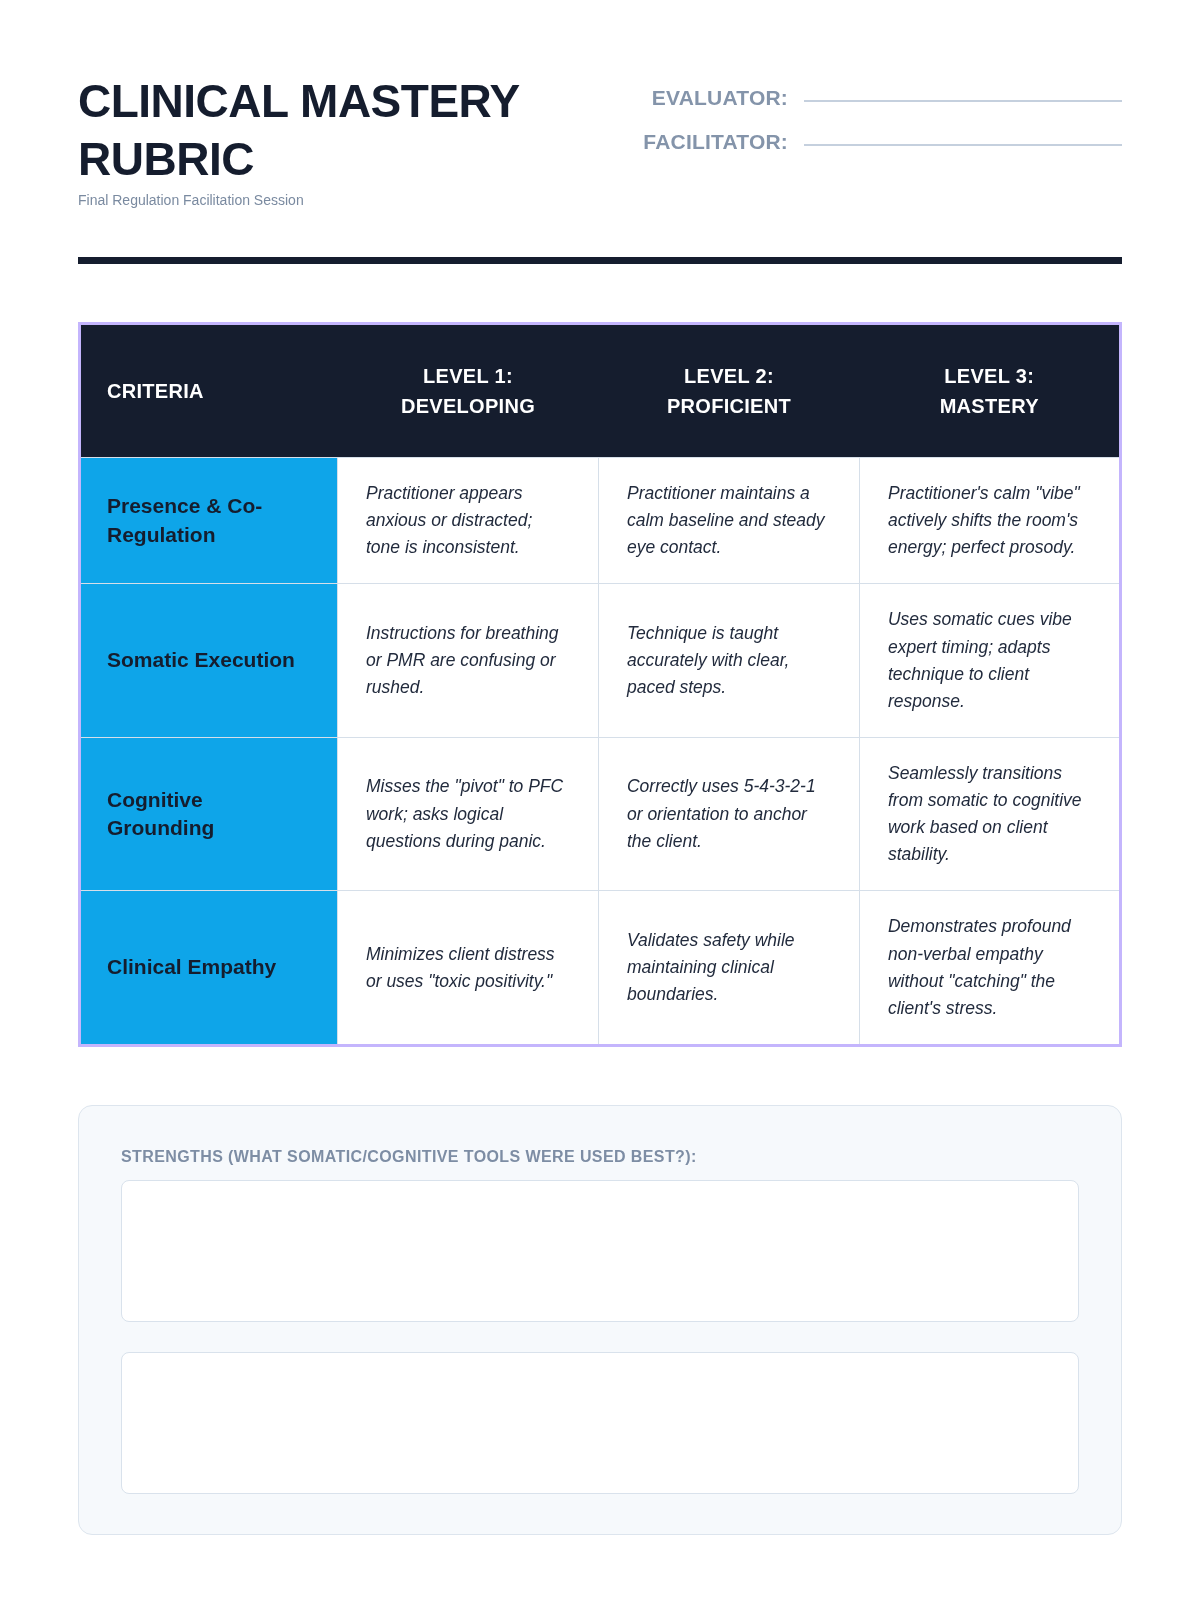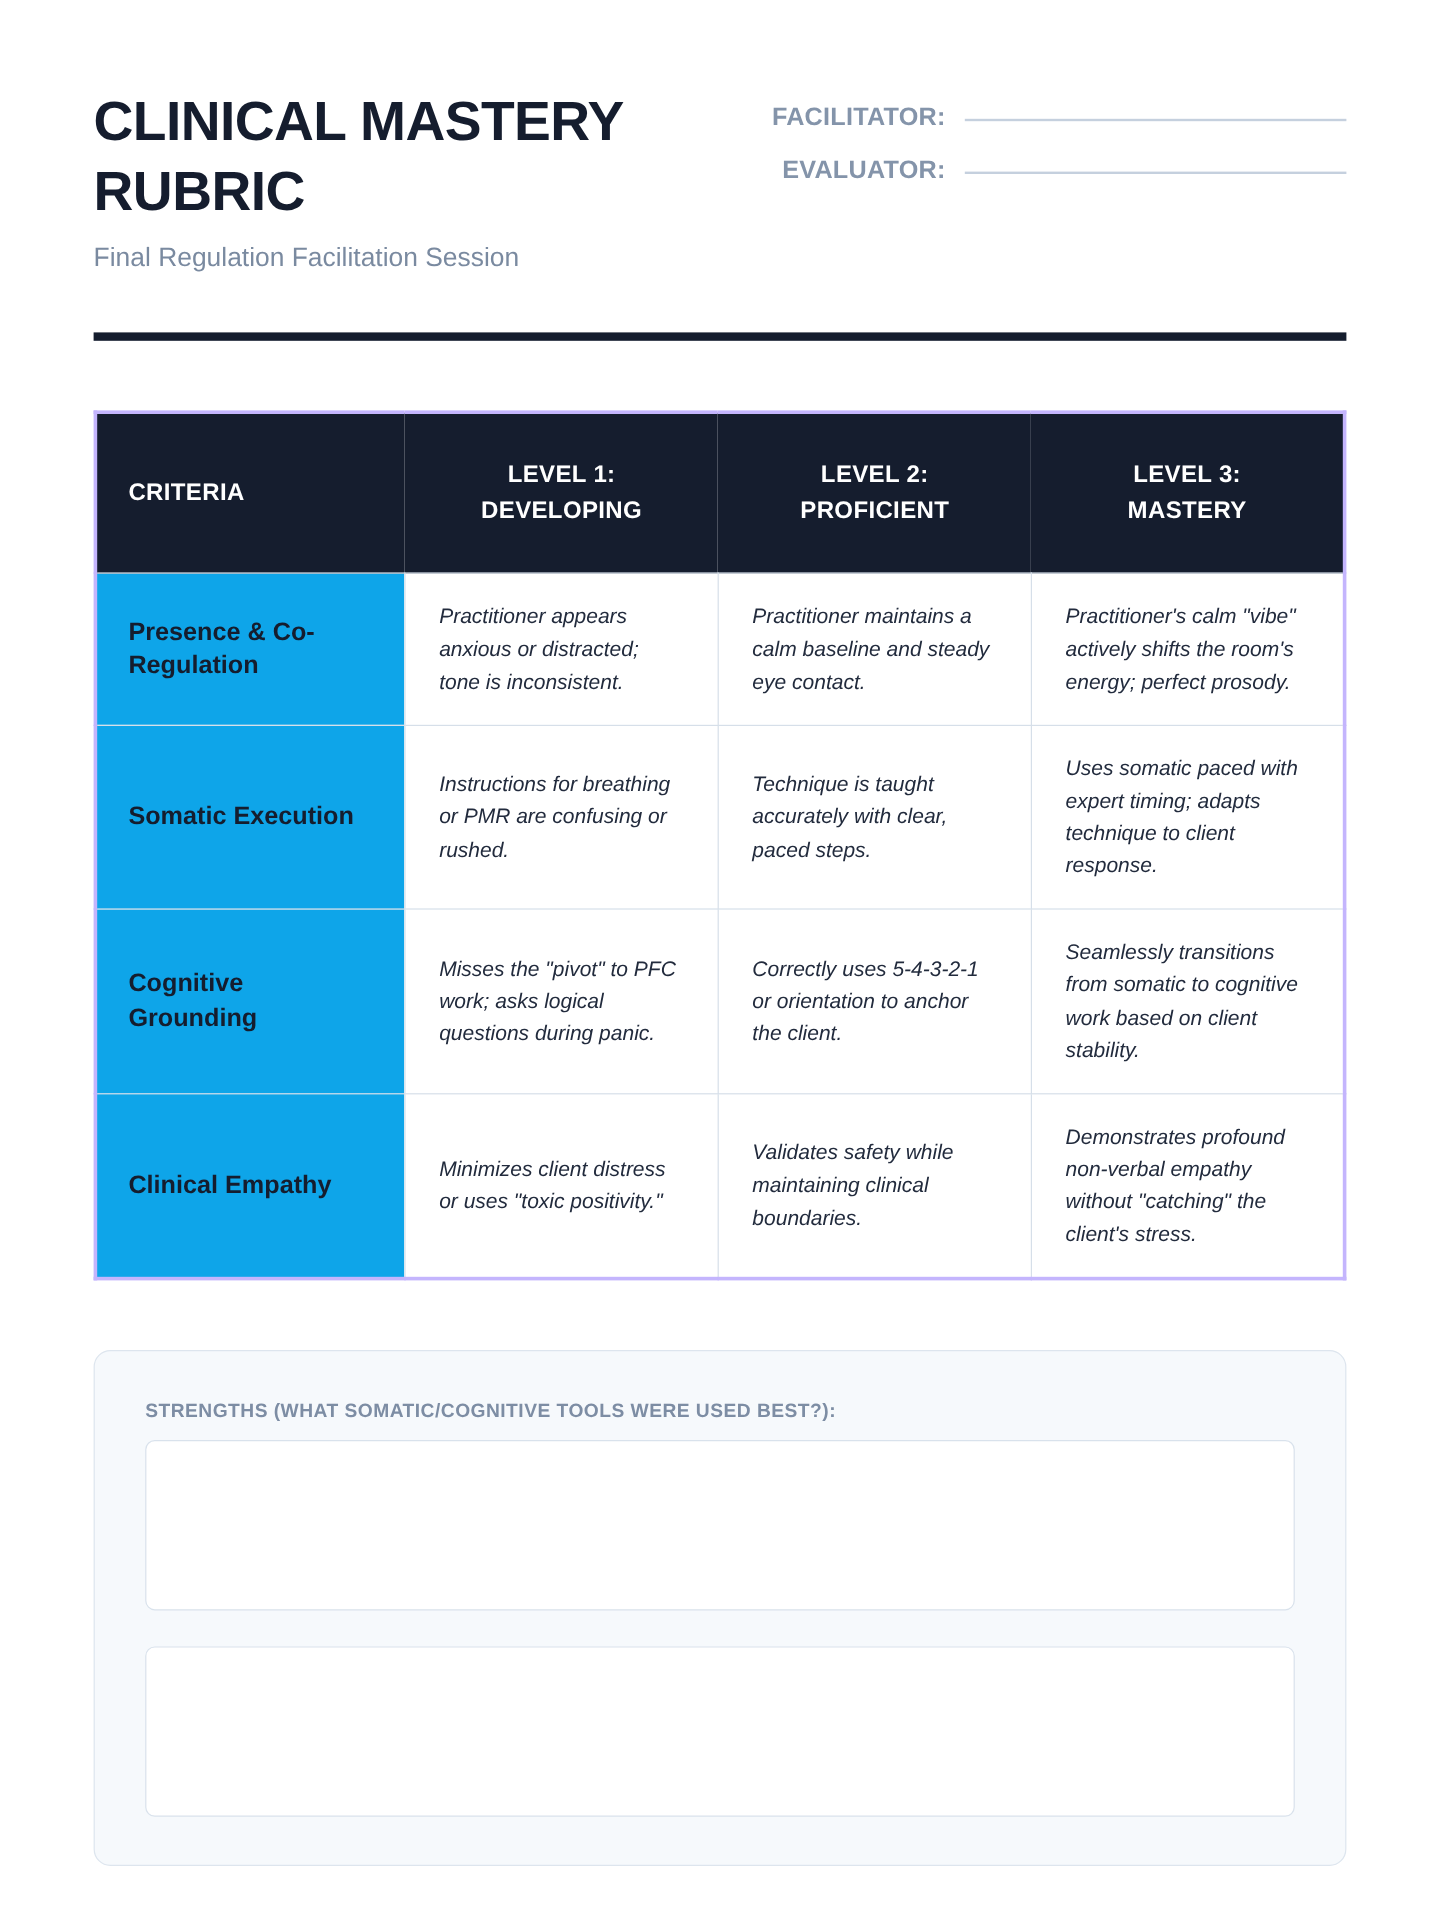--- a/index.html
+++ b/index.html
@@ -37,25 +37,25 @@
   .doc-title {
     font-size: 46px;
     line-height: 1.27;
     font-weight: 700;
     letter-spacing: -0.5px;
     color: #151d2e;
     margin: 0;
     text-transform: uppercase;
   }
   .doc-subtitle {
-    font-size: 22px;
+    font-size: 14px;
     line-height: 1.3;
     font-weight: 400;
     color: #7a8aa0;
-    margin: 12px 0 0 0;
+    margin: 2px 0 0 0;
   }
 
   .header-right {
     flex: 1 1 auto;
     padding-top: 14px;
     padding-left: 18px;
   }
   .meta-row {
     display: flex;
     align-items: baseline;
@@ -177,25 +177,25 @@
 <div class="page">
 
   <div class="header">
     <div class="header-left">
       <h1 class="doc-title">CLINICAL MASTERY RUBRIC</h1>
       <div class="doc-subtitle">Final Regulation Facilitation Session</div>
     </div>
 
     <div class="header-right">
       <div class="meta-row">
-        <span class="meta-label">FACILITATOR:</span>
+        <span class="meta-label">EVALUATOR:</span>
         <span class="meta-line"></span>
       </div>
       <div class="meta-row">
-        <span class="meta-label">EVALUATOR:</span>
+        <span class="meta-label">FACILITATOR:</span>
         <span class="meta-line"></span>
       </div>
     </div>
   </div>
 
   <div class="title-rule"></div>
 
   <table class="rubric">
     <colgroup>
       <col class="c-criteria">
@@ -226,21 +226,21 @@
       <tr>
         <td class="criteria-cell">Presence &amp; Co-Regulation</td>
         <td class="level-cell">Practitioner appears anxious or distracted; tone is inconsistent.</td>
         <td class="level-cell">Practitioner maintains a calm baseline and steady eye contact.</td>
         <td class="level-cell">Practitioner's calm "vibe" actively shifts the room's energy; perfect prosody.</td>
       </tr>
       <tr>
         <td class="criteria-cell">Somatic Execution</td>
         <td class="level-cell">Instructions for breathing or PMR are confusing or rushed.</td>
         <td class="level-cell">Technique is taught accurately with clear, paced steps.</td>
-        <td class="level-cell">Uses somatic paced with expert timing; adapts technique to client response.</td>
+        <td class="level-cell">Uses somatic cues vibe expert timing; adapts technique to client response.</td>
       </tr>
       <tr>
         <td class="criteria-cell">Cognitive Grounding</td>
         <td class="level-cell">Misses the "pivot" to PFC work; asks logical questions during panic.</td>
         <td class="level-cell">Correctly uses 5-4-3-2-1 or orientation to anchor the client.</td>
         <td class="level-cell">Seamlessly transitions from somatic to cognitive work based on client stability.</td>
       </tr>
       <tr>
         <td class="criteria-cell">Clinical Empathy</td>
         <td class="level-cell">Minimizes client distress or uses "toxic positivity."</td>

